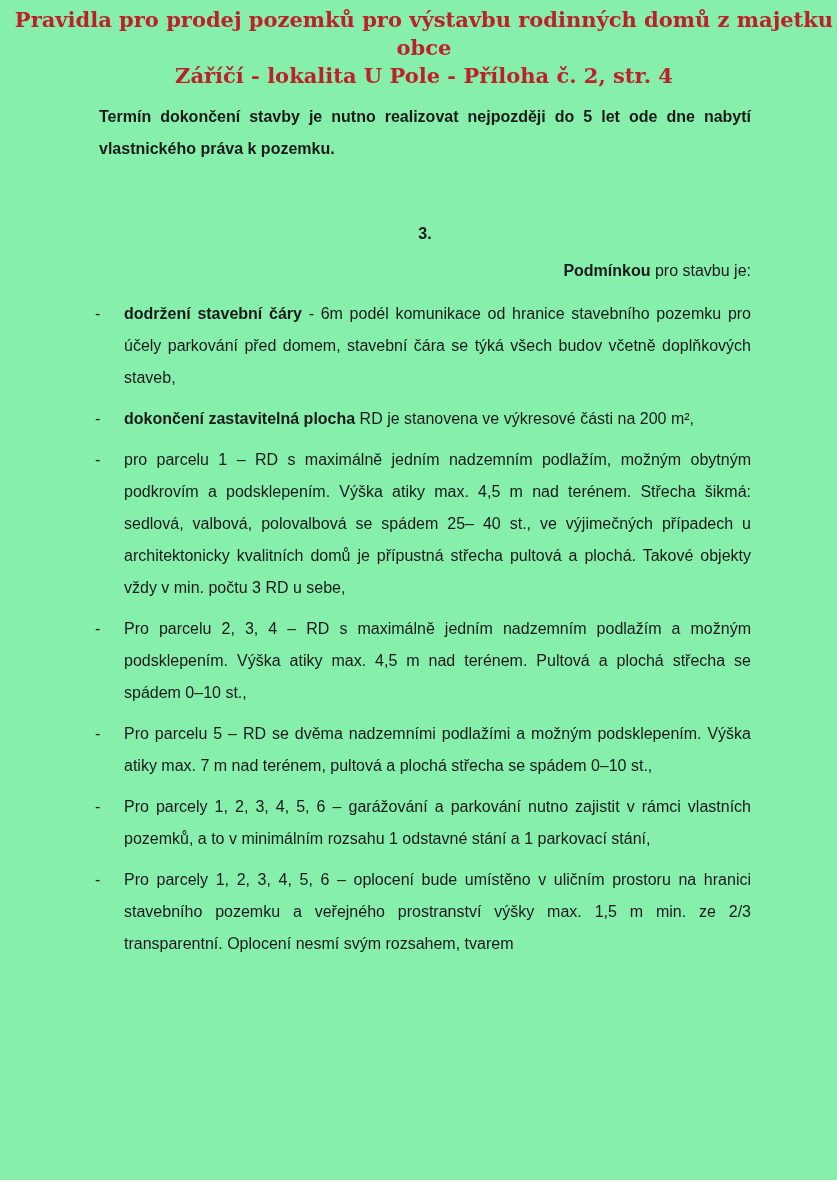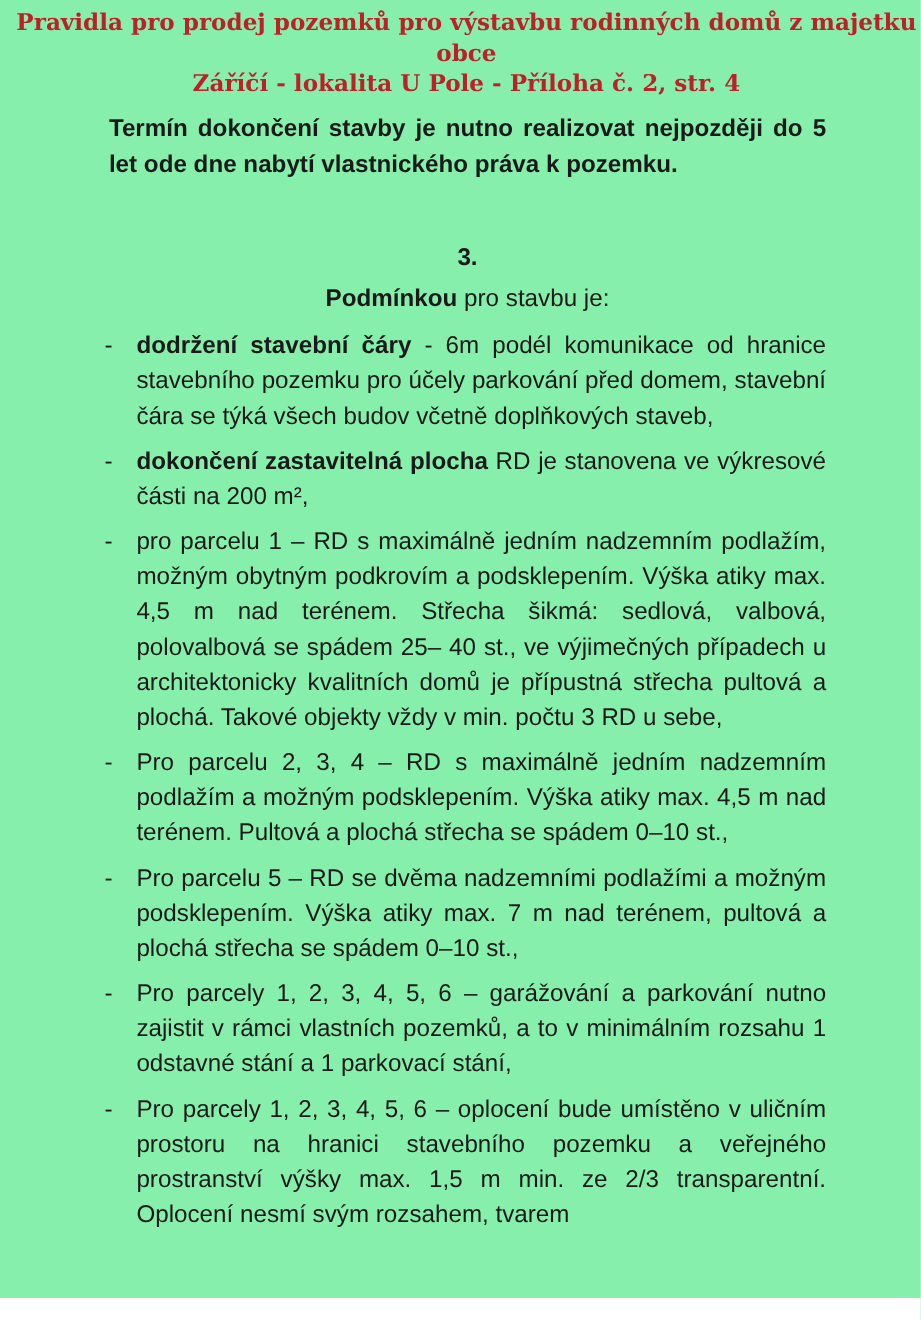--- a/index.html
+++ b/index.html
@@ -24,36 +24,36 @@
     font-size: 21px;
     line-height: 28px;
     color: #be202a;
   }
   .doc-header .title-line { display: block; }
   .content {
     position: absolute;
     top: 101px;
     left: 99px;
     width: 652px;
-    font-size: 22px;
+    font-size: 16px;
     line-height: 32px;
   }
   .intro {
     margin: 0;
     font-weight: bold;
     text-align: justify;
   }
   .section-number {
     margin: 53px 0 0 0;
     text-align: center;
     font-weight: bold;
   }
   .lead {
     margin: 5px 0 0 0;
-    text-align: center;
+    text-align: right;
   }
   .lead .bold-part { font-weight: bold; }
   .bullets {
     margin: 11px 0 0 -4px; 
   }
   .bullet {
     position: relative;
     padding-left: 29px;
     margin-bottom: 9px;
   }

